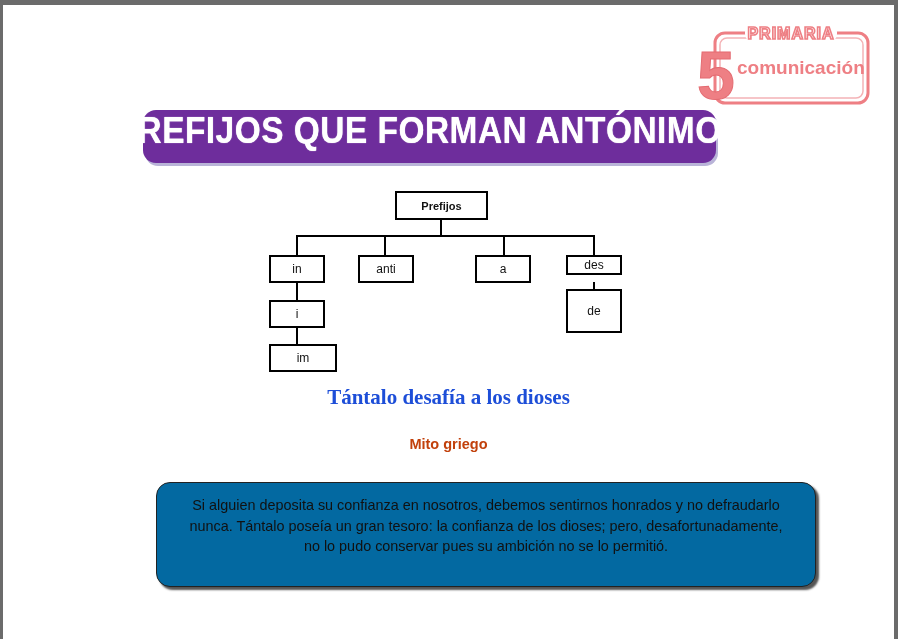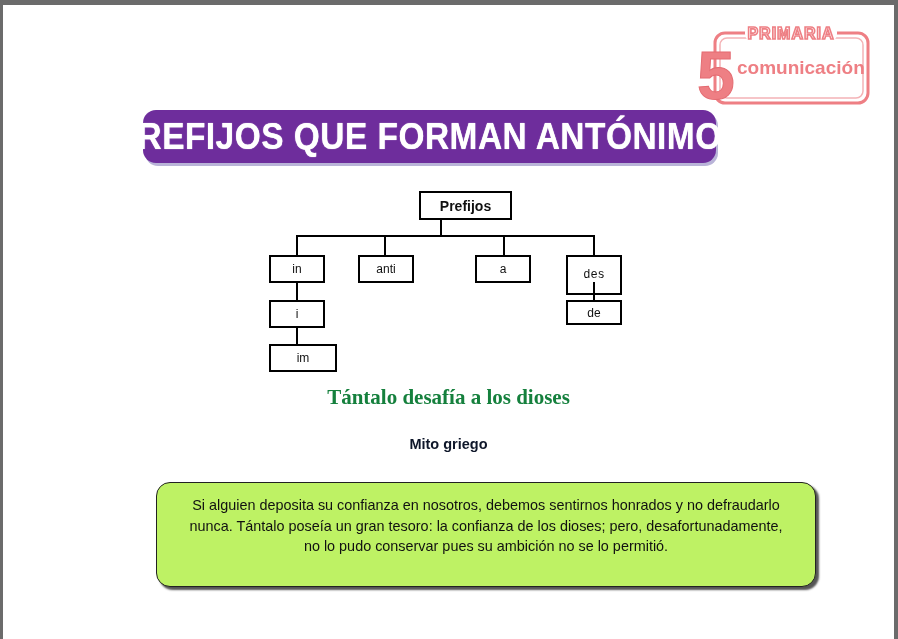--- a/index.html
+++ b/index.html
@@ -23,51 +23,51 @@
     }
 
     
     .logo-right { left: 690px; top: 14px; width: 185px; height: 92px; text-decoration: underline; }
 
     
     .banner {
       left: 140px; top: 105px; width: 573px; height: 53px;
       background: #6e2d9c; border-radius: 13px;
       box-shadow: 2px 3px 0 #b9b4d8;
-      display: flex; align-items: center; justify-content: center;
+      display: flex; align-items: flex-start; justify-content: center;
     }
     .banner-title {
       color: #ffffff; font-family: "Liberation Sans", sans-serif; font-weight: bold;
       font-size: 36px; letter-spacing: 0.5px;
       transform: scaleX(0.93);
       text-shadow: 0 0 1px #fff;
       white-space: nowrap;
     }
 
     
     .box {
       position: absolute; border: 2px solid #000; background: #fff;
       box-sizing: border-box; display: flex; align-items: center; justify-content: center;
       font-family: "Liberation Sans", sans-serif; font-size: 12px; color: #111;
     }
-    .box.root { font-weight: bold; font-size: 14px; margin-left: 24px; }
+    .box.root { font-weight: bold; font-size: 11px; }
     .line { position: absolute; background: #000; }
 
     .story-title {
       left: 0; width: 891px; top: 380px; text-align: center;
-      font-family: "Liberation Serif", serif; font-weight: bold; font-size: 21px; color: #15803d;
+      font-family: "Liberation Serif", serif; font-weight: bold; font-size: 21px; color: #1d4ed8;
     }
     .story-sub {
       left: 0; width: 891px; top: 431px; text-align: center;
-      font-family: "Liberation Sans", sans-serif; font-weight: bold; font-size: 14.5px; color: #0f172a;
+      font-family: "Liberation Sans", sans-serif; font-weight: bold; font-size: 14.5px; color: #c2410c;
     }
 
     .textbox {
       left: 153px; top: 477px; width: 660px; height: 105px;
-      border: 1.5px solid #222; border-radius: 14px; background: #bef264;
+      border: 1.5px solid #222; border-radius: 14px; background: #0369a1;
       box-shadow: 3px 3px 2px #555;
       box-sizing: border-box; padding: 12px 20px 0 20px;
     }
     .textbox p {
       margin: 0; text-align: center; font-family: "Liberation Sans", sans-serif;
       font-size: 15px; line-height: 20.5px; color: #111;
       transform: scaleX(0.96); transform-origin: center top;
     }
   </style>
 </head>
@@ -98,29 +98,29 @@
     <div class="line" style="left:293px; top:230px; width:299px; height:2px;"></div>
 
     <div class="line" style="left:293px; top:230px; width:2px; height:21px;"></div>
     <div class="line" style="left:381px; top:230px; width:2px; height:21px;"></div>
     <div class="line" style="left:500px; top:230px; width:2px; height:21px;"></div>
     <div class="line" style="left:590px; top:230px; width:2px; height:21px;"></div>
 
     <div class="box" style="left:266px; top:250px; width:56px; height:28px;">in</div>
     <div class="box" style="left:355px; top:250px; width:56px; height:28px;">anti</div>
     <div class="box" style="left:472px; top:250px; width:56px; height:28px;">a</div>
-    <div class="box" style="left:563px; top:250px; width:56px; height:40px;font-family:Liberation Mono, monospace;">des</div>
+    <div class="box" style="left:563px; top:250px; width:56px; height:20px;">des</div>
 
     <div class="line" style="left:293px; top:277px; width:2px; height:19px;"></div>
     <div class="box" style="left:266px; top:295px; width:56px; height:28px;">i</div>
     <div class="line" style="left:293px; top:322px; width:2px; height:18px;"></div>
     <div class="box" style="left:266px; top:339px; width:68px; height:28px;">im</div>
 
     <div class="line" style="left:590px; top:277px; width:2px; height:19px;"></div>
-    <div class="box" style="left:563px; top:295px; width:56px; height:25px;">de</div>
+    <div class="box" style="left:563px; top:284px; width:56px; height:44px;">de</div>
   </div>
 
   <div class="abs story-title">Tántalo desafía a los dioses</div>
   <div class="abs story-sub">Mito griego</div>
 
   <div class="abs textbox">
     <p>Si alguien deposita su confianza en nosotros, debemos sentirnos honrados y no defraudarlo nunca. Tántalo poseía un gran tesoro: la confianza de los dioses; pero, desafortunadamente, no lo pudo conservar pues su ambición no se lo permitió.</p>
   </div>
 </div>
 

